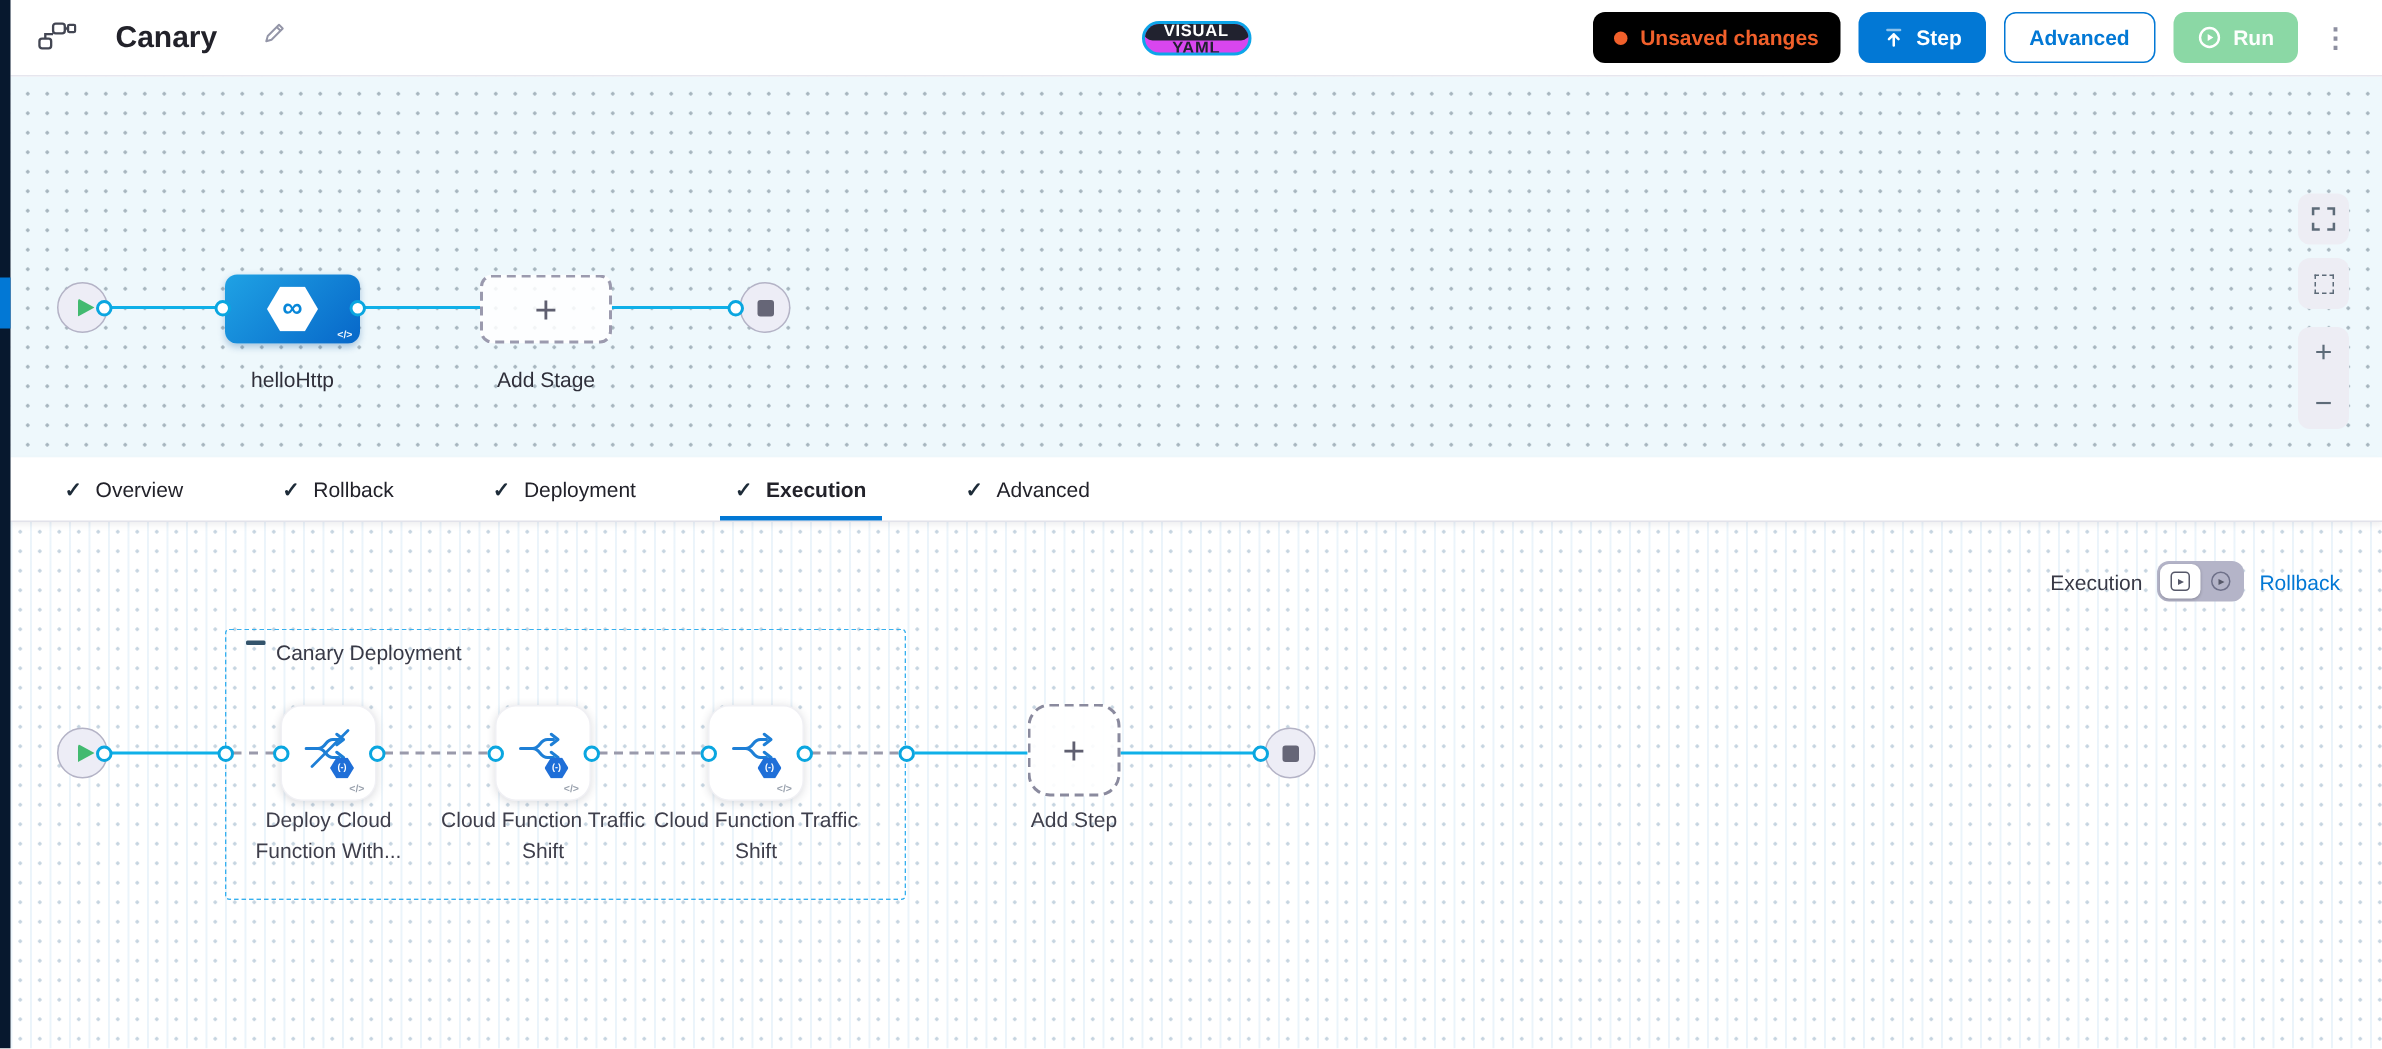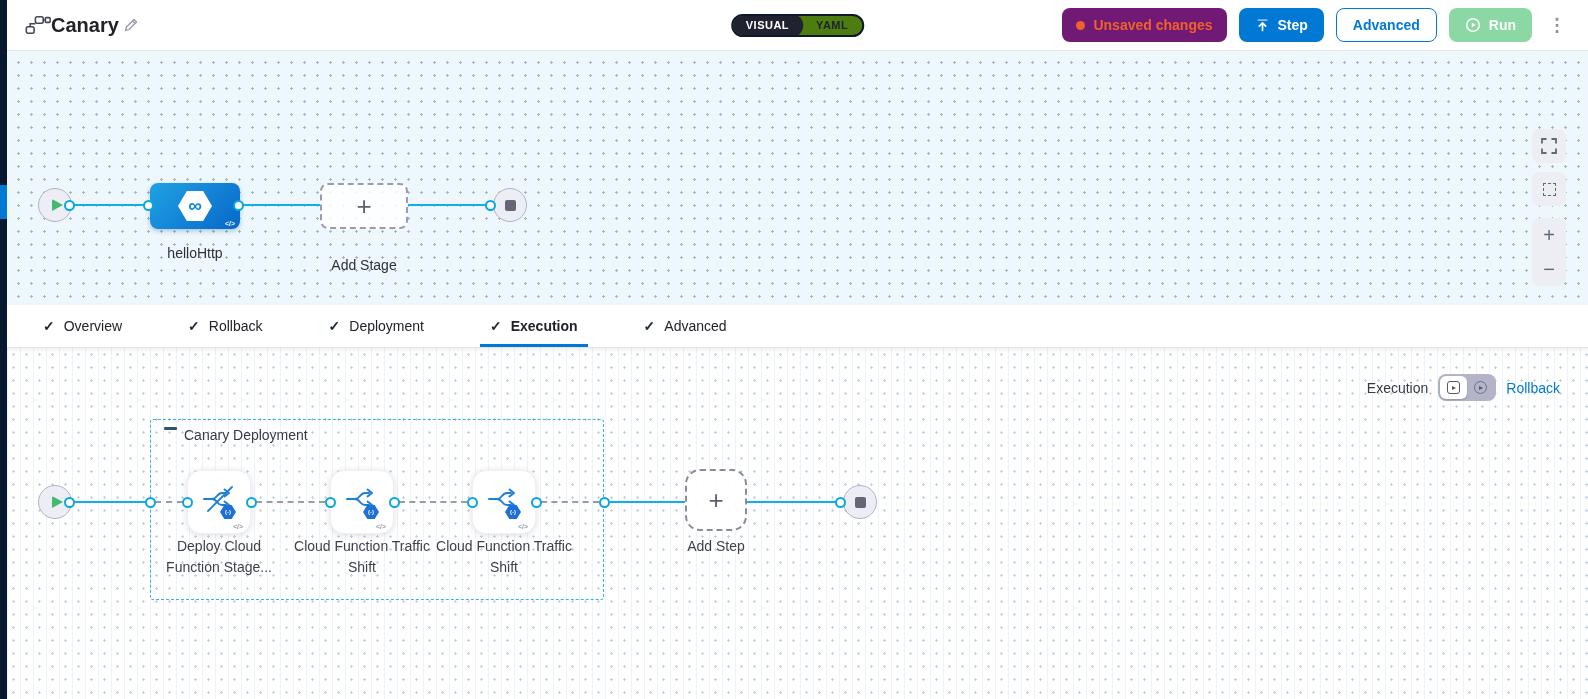--- a/index.html
+++ b/index.html
@@ -6,31 +6,31 @@
   html,body { width:1588px; height:699px; overflow:hidden; }
   body { font-family:"Liberation Sans", sans-serif; position:relative; background:#fff; color:#22222a; }
 
   
   .left-rail { position:absolute; left:0; top:0; width:7px; height:699px; background:#07182e; z-index:60; }
   .rail-indicator { position:absolute; left:0; top:185px; width:7px; height:34px; background:#0278d5; }
 
   
   .header { position:absolute; left:7px; top:0; width:1581px; height:51px; background:#fff;
             border-bottom:1px solid #e6e6ee; display:flex; align-items:center; padding:0 18px; z-index:50; }
-  .header-left { display:flex; align-items:center; gap:0; }
+  .header-left { display:flex; gap:26px; }
   .pipeline-icon svg { display:block; }
   .page-title { font-size:20px; font-weight:bold; color:#22222a; }
   .edit-icon { margin-left:4px; cursor:pointer; display:flex; }
   .mode-toggle { position:absolute; left:50%; transform:translateX(-50%); display:flex; align-items:center;
-                 border:2px solid #0f172a; border-radius:999px; background:#4d7c0f; height:23px; overflow:hidden; }
+                 border:2px solid #0ea5e9; border-radius:999px; background:#d946ef; height:23px; overflow:hidden;flex-direction:column; }
   .mode-opt { font-size:11px; font-weight:bold; letter-spacing:.5px; padding:0 14px; height:20px;
               display:flex; align-items:center; color:#21222f; cursor:pointer; }
   .mode-opt.selected { background:#21222f; color:#fff; border-radius:999px; margin:-1px; height:23px; }
   .header-right { margin-left:auto; display:flex; align-items:center; gap:12px; }
-  .unsaved { background:#701a75; border-radius:8px; height:34px; display:flex; align-items:center; gap:8px;
+  .unsaved { background:#000000; border-radius:8px; height:34px; display:flex; align-items:center; gap:8px;
              padding:0 14px; color:#f1602b; font-size:14px; font-weight:bold; }
   .unsaved .dot { width:9px; height:9px; border-radius:50%; background:#f1602b; }
   .btn { height:34px; border-radius:8px; border:none; font-size:14px; font-weight:bold; display:flex;
          align-items:center; gap:8px; padding:0 16px; cursor:pointer; font-family:inherit; }
   .btn-save { background:#0278d5; color:#fff; }
   .btn-discard { background:#fff; border:1px solid #0278d5; color:#0278d5; }
   .btn-run { background:#8bd8a5; color:#fdfefd; }
   .kebab { font-size:18px; font-weight:bold; color:#8d8fa0; padding:0 4px; cursor:pointer; line-height:1; }
 
   
@@ -191,21 +191,21 @@
   <div class="add-box add-stage">
     <span>+</span>
   </div>
   <div class="wire" style="left:401px; top:153px; width:82px;"></div>
   <span class="port" style="left:478px; top:149px;"></span>
   <div class="node-circle" style="left:486px; top:137px;">
     <span class="stop-sq"></span>
   </div>
 
   <div class="node-label" style="left:143px; top:194px; width:90px;">helloHttp</div>
-  <div class="node-label" style="left:313px; top:194px; width:88px;margin-top:12px;">Add Stage</div>
+  <div class="node-label" style="left:313px; top:194px; width:88px;">Add Stage</div>
 
   <div class="ctrl-btn" style="top:78px;">
     <svg width="16" height="16" viewBox="0 0 16 16" fill="none" stroke="#5d6b78" stroke-width="1.8">
       <path d="M1 5.5V1h4.5M10.5 1H15v4.5M15 10.5V15h-4.5M5.5 15H1v-4.5"></path>
     </svg>
   </div>
   <div class="ctrl-btn" style="top:121px;">
     <div class="marquee-inner"></div>
   </div>
   <div class="zoom-group">
@@ -320,17 +320,17 @@
   <div class="wire" style="left:603px; top:153px; width:75px;"></div>
   <div class="add-box add-step">
     <span>+</span>
   </div>
   <div class="wire" style="left:740px; top:153px; width:92px;"></div>
   <span class="port" style="left:828px; top:149px;"></span>
   <div class="node-circle" style="left:836px; top:137px;">
     <span class="stop-sq"></span>
   </div>
 
-  <div class="step-label" style="left:142px;">Deploy Cloud Function Stage...</div>
+  <div class="step-label" style="left:142px;">Deploy Cloud Function With...</div>
   <div class="step-label" style="left:285px;">Cloud Function Traffic Shift</div>
   <div class="step-label" style="left:427px;">Cloud Function Traffic Shift</div>
   <div class="step-label" style="left:659px; width:100px;">Add Step</div>
 </section>
 
 </body></html>

